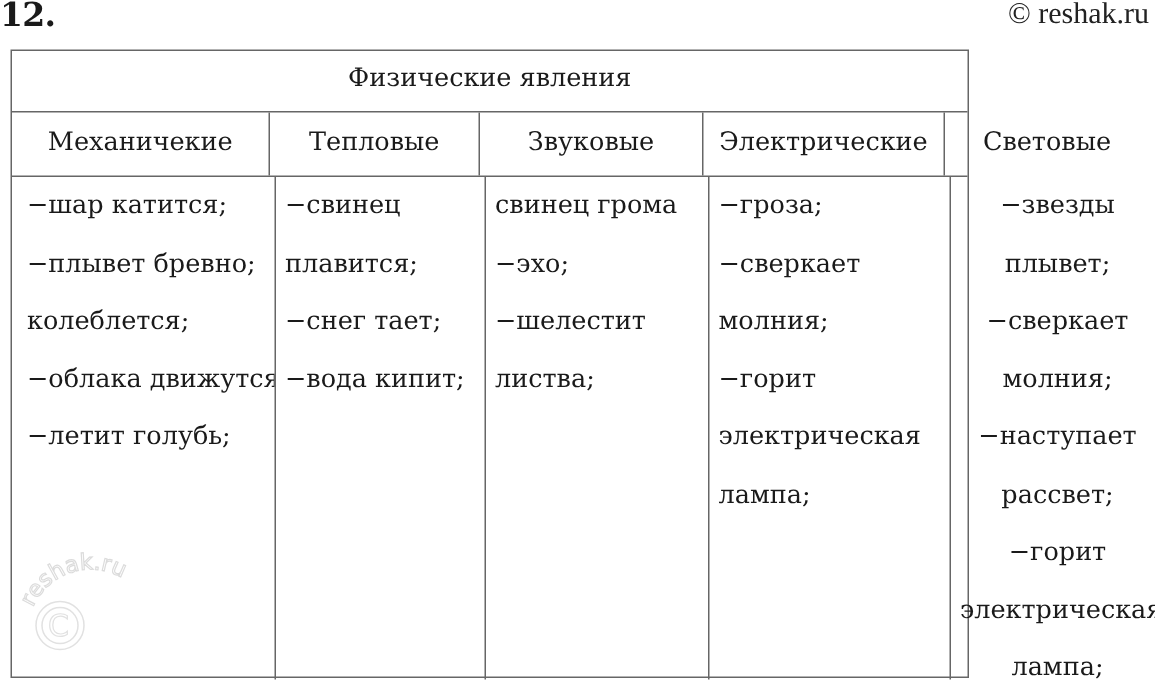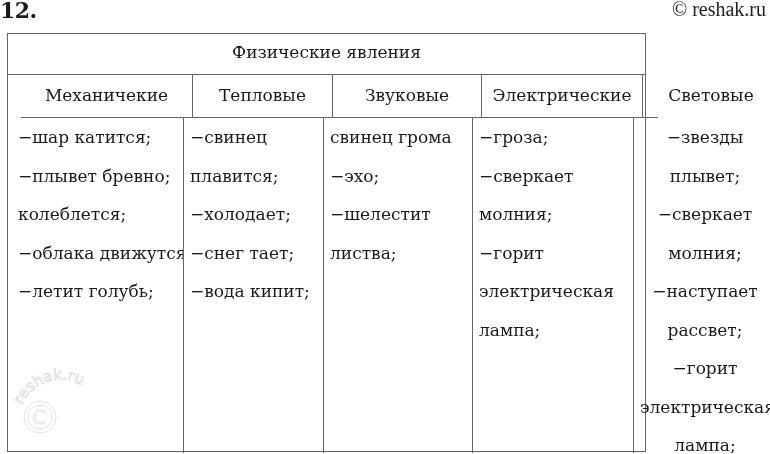--- a/index.html
+++ b/index.html
@@ -7,21 +7,21 @@
          font-family:"DejaVu Serif", "Liberation Serif", serif; color:#1a1a1a; }
   .num { position:absolute; left:0; top:-3px; font-size:22px; font-weight:bold;
          font-family:"DejaVu Serif", serif; letter-spacing:-0.5px; }
   .copy { position:absolute; right:4px; top:-2px; font-size:20px;
           font-family:"Liberation Serif", serif; color:#222; }
   .tbl { position:absolute; left:7px; top:33px; width:639px; height:419px;
          border:1.5px solid #666; box-sizing:border-box;padding-left:37px; }
   .title-row { position:absolute; left:0; top:0; width:100%; height:41px;
                border-bottom:1.5px solid #666; box-sizing:border-box;
                text-align:center; font-size:17px; line-height:36px; }
-  .head-row { position:absolute; left:13px; top:41px; width:100%; height:43px;
+  .head-row { position:absolute; left:0; top:41px; width:100%; height:43px;
               border-bottom:1.5px solid #666; box-sizing:border-box; }
   .body-row { position:absolute; left:4px; top:84px; width:100%; height:335px; }
   .cell { position:absolute; top:0; height:100%; box-sizing:border-box;
           border-right:1.5px solid #666; overflow:hidden; white-space:nowrap; }
   .cell.last { border-right:none;text-align:center; }
   .head-row .cell { text-align:center; font-size:17px; line-height:40px; }
   .body-row .cell { font-size:17px; line-height:38.5px; padding-left:6px; padding-top:0; }
   .line { display:block; height:38.5px; }
   .c1 { left:0; width:172px; }
   .c2 { left:172px; width:140px; }
@@ -51,21 +51,20 @@
     <div class="cell c1">
         <span class="line">−шар катится;</span>
         <span class="line">−плывет бревно;</span>
         <span class="line">колеблется;</span>
         <span class="line">−облака движутся;</span>
         <span class="line">−летит голубь;</span>
       </div>
     <div class="cell c2">
         <span class="line">−свинец</span>
         <span class="line">плавится;</span>
-        <span class="line">−холодает;</span>
         <span class="line">−снег тает;</span>
         <span class="line">−вода кипит;</span>
       </div>
     <div class="cell c3">
         <span class="line">свинец грома</span>
         <span class="line">−эхо;</span>
         <span class="line">−шелестит</span>
         <span class="line">листва;</span>
       </div>
     <div class="cell c4">

